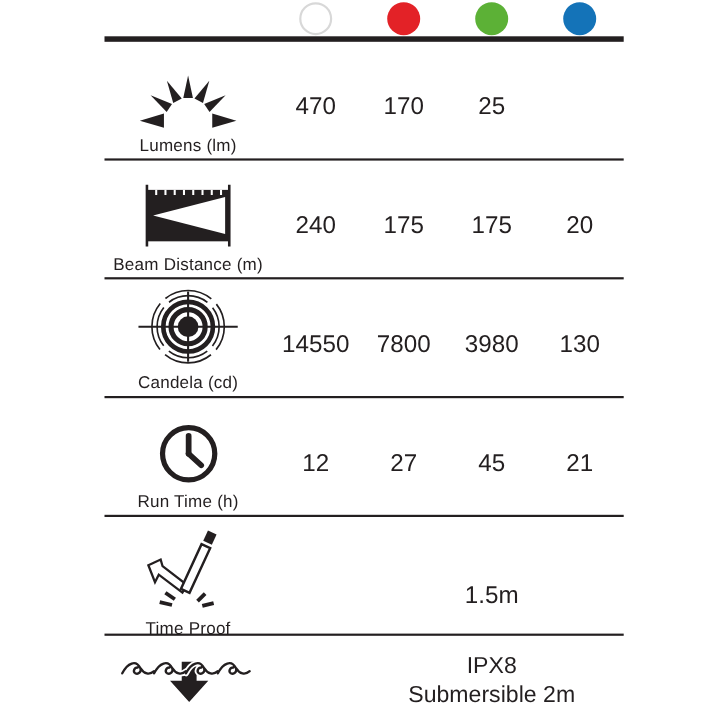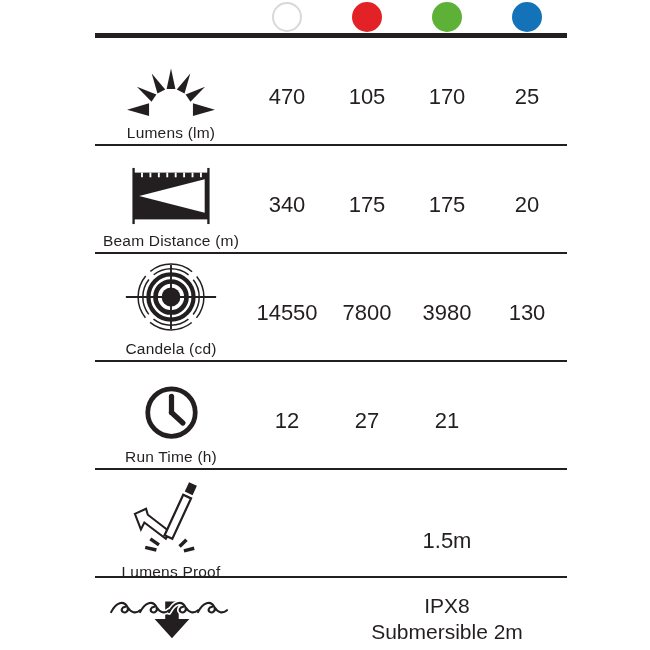--- a/index.html
+++ b/index.html
@@ -46,21 +46,20 @@
             <polygon points="28.9,22.3 43.7,39.9 35.2,44.4"></polygon>
             <polygon points="87.3,36.8 66,45.5 71.3,53.4"></polygon>
             <polygon points="12.7,36.8 28.7,53.4 34,45.5"></polygon>
             <polygon points="98,62 74,55 74,69"></polygon>
             <polygon points="2,62 26,55 26,69"></polygon>
           </svg>
         </span>
         <span class="icon-label">Lumens (lm)</span>
       </div>
       <div class="val">470</div>
-      <div class="val">105</div>
       <div class="val">170</div>
       <div class="val">25</div>
     </div>
 
     <div class="grid row">
       <div class="icon-cell">
         <span class="art">
           <svg width="82" height="58" viewBox="0 0 86 62">
             <rect x="3" y="6" width="80" height="50" fill="#231f20"></rect>
             <line x1="3" y1="1" x2="3" y2="61" stroke="#231f20" stroke-width="2.5"></line>
@@ -73,21 +72,21 @@
                 <line x1="39" y1="6" x2="39" y2="11"></line>
               <line x1="48" y1="6" x2="48" y2="11"></line>
                 <line x1="57" y1="6" x2="57" y2="11"></line>
               <line x1="66" y1="6" x2="66" y2="11"></line>
                 <line x1="75" y1="6" x2="75" y2="11"></line>
             </g>
           </svg>
         </span>
         <span class="icon-label">Beam Distance (m)</span>
       </div>
-      <div class="val">340</div>
+      <div class="val">240</div>
       <div class="val">175</div>
       <div class="val">175</div>
       <div class="val">20</div>
     </div>
 
     <div class="grid row">
       <div class="icon-cell">
         <span class="art">
           <svg width="94" height="72" viewBox="0 0 100 76">
             <line x1="2" y1="38" x2="98" y2="38" stroke="#231f20" stroke-width="2"></line>
@@ -115,20 +114,21 @@
             <g stroke="#231f20" stroke-width="5.5" stroke-linecap="round">
               <line x1="30" y1="30" x2="30" y2="13"></line>
               <line x1="30" y1="30" x2="42" y2="41"></line>
             </g>
           </svg>
         </span>
         <span class="icon-label">Run Time (h)</span>
       </div>
       <div class="val">12</div>
       <div class="val">27</div>
+      <div class="val">45</div>
       <div class="val">21</div>
     </div>
 
     <div class="grid row">
       <div class="icon-cell">
         <span class="art">
           <svg width="100" height="86" viewBox="0 0 110 100">
 
             <g stroke="#231f20" stroke-width="4" stroke-linecap="butt">
               <line x1="31" y1="80" x2="41" y2="87"></line>
@@ -137,21 +137,21 @@
               <line x1="70" y1="94" x2="82" y2="91"></line>
             </g>
 
             <path d="M13,51 L26,45 L28,52 L54,72 L49,80 L24,61 L20,69 Z" fill="#ffffff" stroke="#231f20" stroke-width="2.4" stroke-linejoin="miter"></path>
 
             <polygon points="47.5,75.9 69.2,28.8 78.3,33 56.5,80.1" fill="#ffffff" stroke="#231f20" stroke-width="2.6"></polygon>
 
             <polygon points="71,25.1 76,14.2 85.1,18.4 80.1,29.3" fill="#231f20"></polygon>
           </svg>
         </span>
-        <span class="icon-label">Lumens Proof</span>
+        <span class="icon-label">Time Proof</span>
       </div>
       <div class="merged">1.5m</div>
     </div>
 
     <div class="grid row last">
       <div class="icon-cell no-label">
         <span class="art">
           <svg width="126" height="56" viewBox="0 0 130 58">
 
             <polygon points="59,14 73,14 73,32 84,32 66,52 48,32 59,32" fill="#231f20"></polygon>

